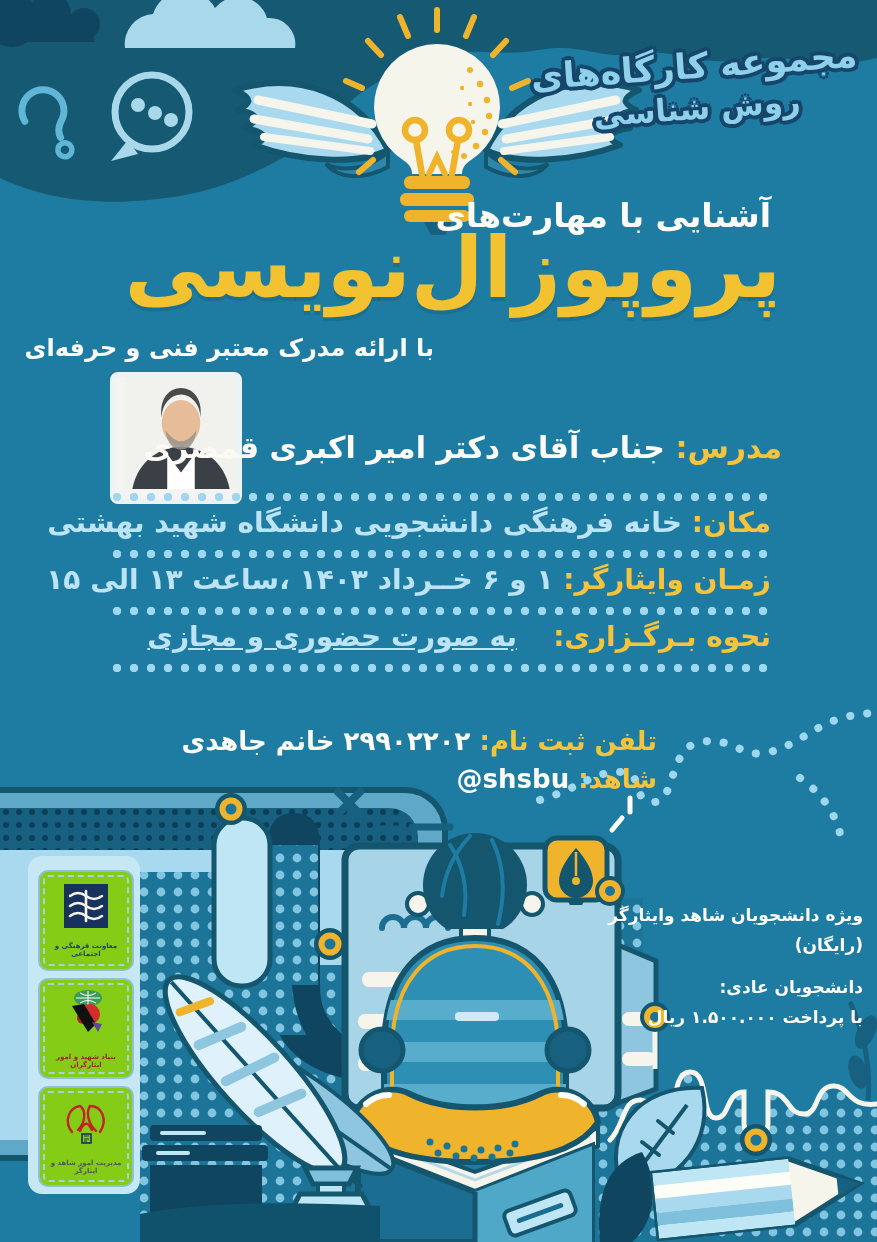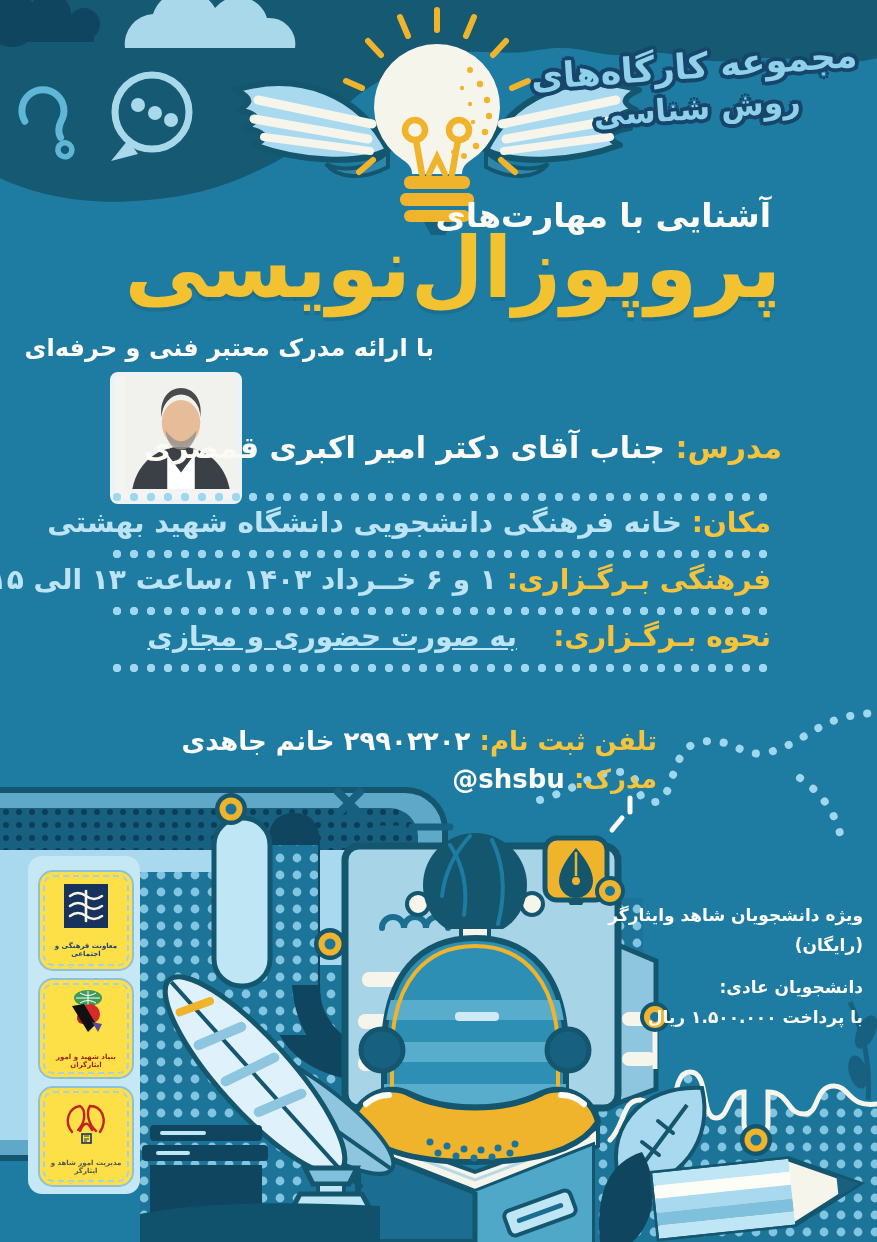--- a/index.html
+++ b/index.html
@@ -29,22 +29,22 @@
   .row1{top:506px;right:106px;}
   .row2{top:563px;right:106px;}
   .row3l{top:620px;right:106px;}
   .row3v{top:620px;right:360px;text-decoration:underline;}
   .contact{top:722px;right:220px;text-align:right;font-size:26px;color:#FBFAF4;line-height:38px;}
   .fees{top:900px;right:14px;max-width:290px;text-align:right;font-size:17px;color:#FBFAF4;
     line-height:30px;white-space:normal;z-index:2;}
   .fees .gap{margin-top:12px;}
   .logo-strip{position:absolute;left:28px;top:856px;width:112px;height:338px;z-index:1;
     background:#C6E7F4;border-radius:14px;}
-  .logo-card{position:absolute;left:10px;width:92px;height:97px;background:#fde047;
-    border-radius:15px;border:2px solid #8FC0DA;outline:2px dashed #A9CFE2;outline-offset:-7px;
+  .logo-card{position:absolute;left:10px;width:92px;height:97px;background:#84cc16;
+    border-radius:10px;border:2px solid #8FC0DA;outline:2px dashed #A9CFE2;outline-offset:-7px;
     display:flex;flex-direction:column;align-items:center;justify-content:center;gap:13px;}
   .lc1{top:14px;} .lc2{top:122px;} .lc3{top:230px;}
   .logo-caption{font-size:7px;color:#23406e;text-align:center;line-height:1.15;max-width:80px;}
   .lc2 .logo-caption{color:#a12222;}
   .lc3 .logo-caption{color:#555;}
 </style>
 </head>
 <body>
 
 <div class="poster">
@@ -373,35 +373,35 @@
     <span>جناب آقای دکتر امیر اکبری قمصری</span>
   </div>
 
   <div class="dotline d1"></div>
   <div class="txt row row1">
     <span class="lbl">مکان:</span>
     <span class="val-blue">خانه فرهنگی دانشجویی دانشگاه شهید بهشتی</span>
   </div>
   <div class="dotline d2"></div>
   <div class="txt row row2">
-    <span class="lbl">فرهنگی بـرگـزاری:</span>
+    <span class="lbl">زمـان وایثارگر:</span>
     <span class="val-blue">۱ و ۶ خــرداد ۱۴۰۳ ،ساعت ۱۳ الی ۱۵</span>
   </div>
   <div class="dotline d3"></div>
   <div class="txt row row3l lbl">نحوه بـرگـزاری:</div>
   <div class="txt row row3v val-blue">به صورت حضوری و مجازی</div>
   <div class="dotline d4"></div>
 
   <div class="txt contact">
     <div>
       <span class="lbl">تلفن ثبت نام:</span>
       <span>۲۹۹۰۲۲۰۲ خانم جاهدی</span>
     </div>
     <div>
-      <span class="lbl">مدرک:</span>
+      <span class="lbl">شاهد:</span>
       <span dir="ltr">@shsbu</span>
     </div>
   </div>
 
   <div class="fees txt">
     <div>ویژه دانشجویان شاهد وایثارگر</div>
     <div>(رایگان)</div>
     <div class="gap">دانشجویان عادی:</div>
     <div>با پرداخت ۱.۵۰۰.۰۰۰ ریال</div>
   </div>

